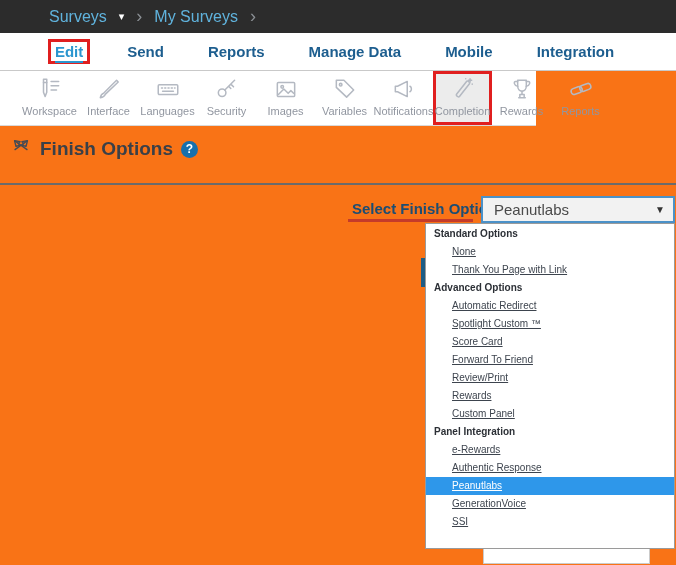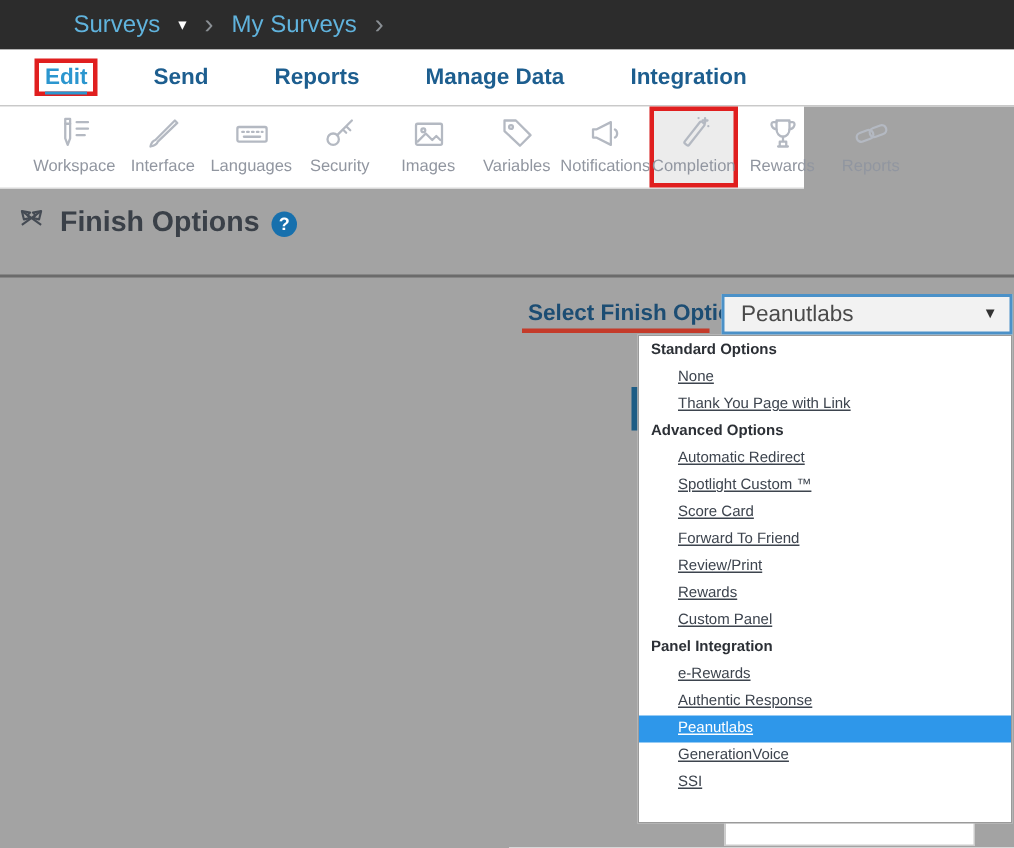--- a/index.html
+++ b/index.html
@@ -13,33 +13,33 @@
     --toolbar-icon:#b4b9c2;
     --heading-text:#3a4048;
     --help-icon-blue:#1770ad;
     --select-border-blue:#4b91c8;
     --dropdown-selected-bg:#2e97ea;
     --form-label-navy:#1c4d73;
   }
   *{margin:0;padding:0;box-sizing:border-box;}
   html,body{width:676px;height:565px;overflow:hidden;background:#fff;
     font-family:"Liberation Sans","DejaVu Sans",sans-serif;}
-  .screen{position:relative;width:676px;height:565px;background:#a3a3a3;}
+  .screen{position:relative;width:676px;height:565px;background:#f97316;}
 
   
   .topbar{position:absolute;left:0;top:0;width:676px;height:33px;
     background:var(--topbar-bg);display:flex;align-items:center;padding-left:49px;}
   .breadcrumb{display:flex;align-items:center;gap:10px;}
   .crumb{color:var(--breadcrumb-link);font-size:16px;text-decoration:none;cursor:pointer;}
   .crumb-caret{color:#fff;font-size:11px;margin-left:2px;}
   .crumb-sep{color:#8a8f94;font-size:18px;line-height:1;margin:0 2px;padding-bottom:2px;}
 
   
   .tabs{position:absolute;left:0;top:33px;width:676px;height:38px;background:#fff;
-    border-bottom:1px solid #c9c9c9;display:flex;align-items:center;padding-left:23px;}
+    border-bottom:1px solid #c9c9c9;display:flex;align-items:center;padding-left:23px;justify-content:center;}
   .tab{font-size:15px;font-weight:700;color:var(--tab-text);margin-right:30px;
     cursor:pointer;border:3px solid transparent;padding:1px 4px;}
   .tab.highlight{border-color:var(--annotation-red);}
   .tab.active .tab-label{color:var(--active-tab-text);
     border-bottom:2px solid var(--active-tab-text);padding-bottom:1px;}
 
   
   .toolbar{position:absolute;left:0;top:71px;width:536px;height:55px;background:#fff;
     border-bottom:1px solid #d9d9d9;display:flex;align-items:stretch;padding-left:20px;}
   .tool{min-width:59px;display:flex;flex-direction:column;align-items:center;
@@ -103,20 +103,21 @@
         <a class="crumb">My Surveys</a>
         <span class="crumb-sep">›</span>
       </nav>
   </header>
 
   <nav class="tabs">
       <div class="tab active highlight"><span class="tab-label">Edit</span></div>
       <div class="tab"><span class="tab-label">Send</span></div>
       <div class="tab"><span class="tab-label">Reports</span></div>
       <div class="tab"><span class="tab-label">Manage Data</span></div>
+      <div class="tab"><span class="tab-label">Mobile</span></div>
       <div class="tab"><span class="tab-label">Integration</span></div>
     </nav>
 
   <div class="toolbar">
       <div class="tool">
         <span class="ticon"><svg viewBox="0 0 24 24">
             <path d="M6 3v12l1.5 4L9 15V3z"></path>
             <path d="M6 6h3"></path>
             <path d="M13 5h7M13 9h7M13 13h5"></path>
           </svg></span>

